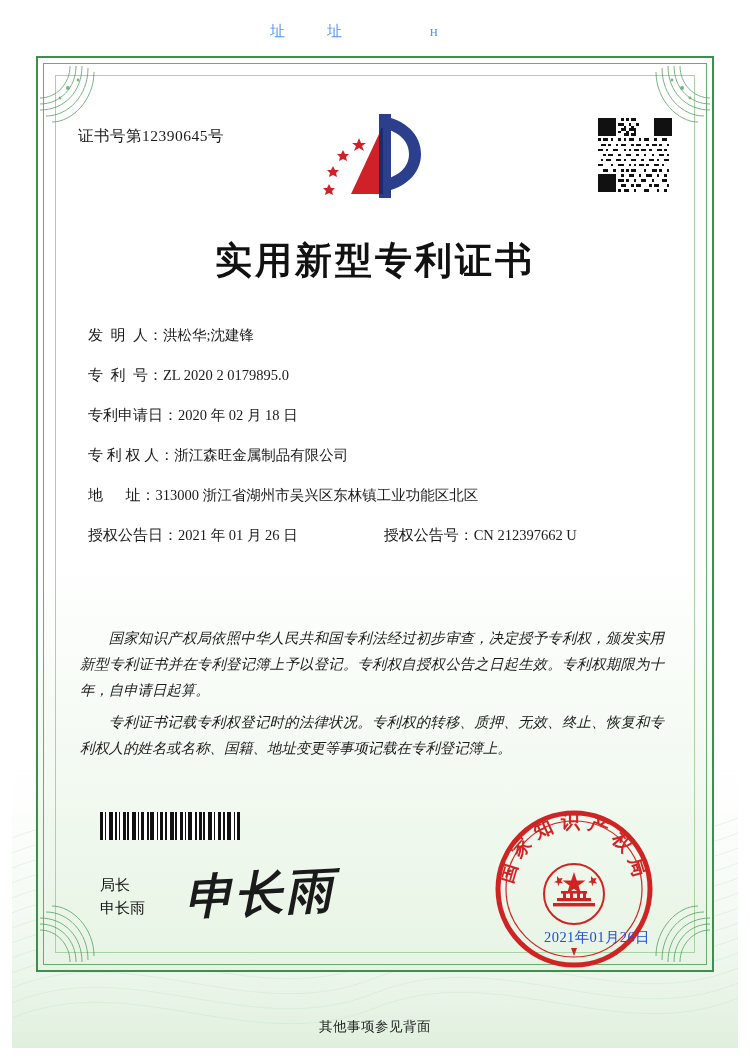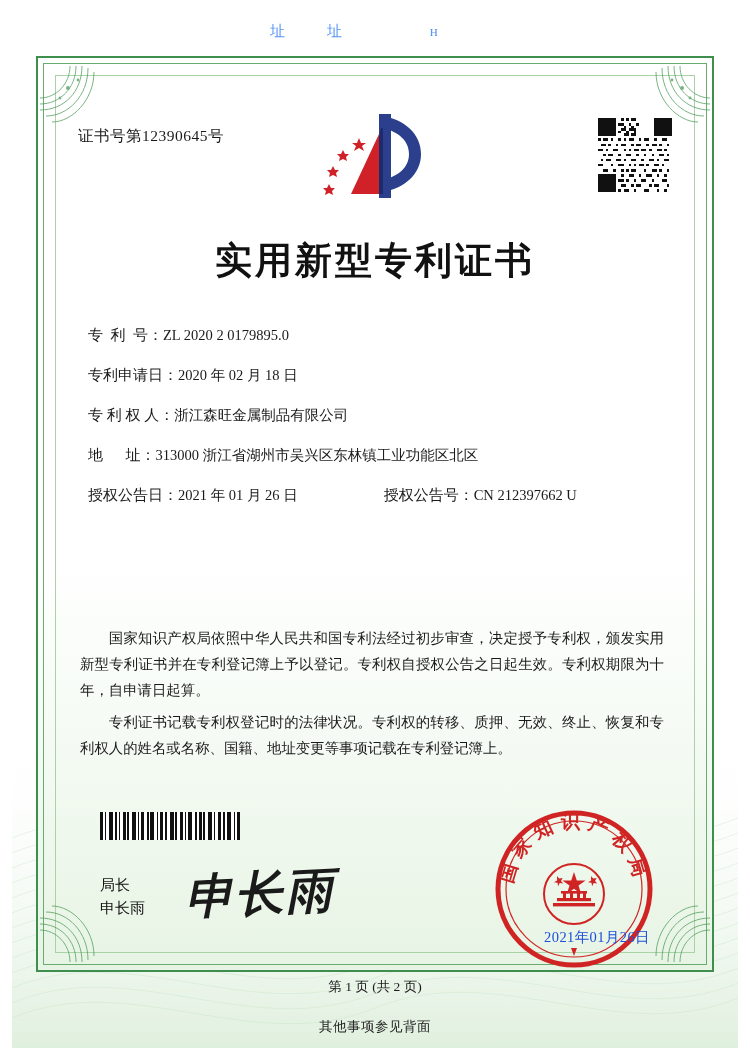--- a/index.html
+++ b/index.html
@@ -153,20 +153,21 @@
     right: 78px;
     top: 625px;
     font-size: 14.4px;
     line-height: 26px;
     color: #1a1a1a;
     text-align: justify;
   }
   .paras p {
     margin: 0 8px 6px 0;
     text-indent: 2em;
+    font-style: italic;
   }
 
   
   .barcode {
     position: absolute;
     left: 100px;
     top: 812px;
     width: 152px;
     height: 28px;
     display: flex;
@@ -458,20 +459,24 @@
           <rect x="23" y="28" width="1" height="1"></rect>
           <rect x="26" y="28" width="1" height="1"></rect>
       </g>
     </svg>
   </div>
 
   <div class="title">实用新型专利证书</div>
 
   <div class="fields">
     <div class="row">
+      <span class="lab">发  明  人：</span>
+      <span class="val">洪松华;沈建锋</span>
+    </div>
+    <div class="row">
       <span class="lab">专  利  号：</span>
       <span class="val">ZL 2020 2 0179895.0</span>
     </div>
     <div class="row">
       <span class="lab">专利申请日：</span>
       <span class="val">2020 年 02 月 18 日</span>
     </div>
     <div class="row">
       <span class="lab">专 利 权 人：</span>
       <span class="val">浙江森旺金属制品有限公司</span>
@@ -586,16 +591,15 @@
         <rect x="3" y="-1" width="3" height="6"></rect>
         <rect x="9" y="-1" width="3" height="6"></rect>
       </g>
       <g fill="#d02424">
         <polygon points="81,148 84,140 78,140"></polygon>
       </g>
     </svg>
   </div>
   <div class="seal-date">2021年01月26日</div>
 
-  <div class="page-no">第 1 页 (共 2 页)</div>
   <div class="footer-note">其他事项参见背面</div>
 
 </div>
 
 </body></html>

